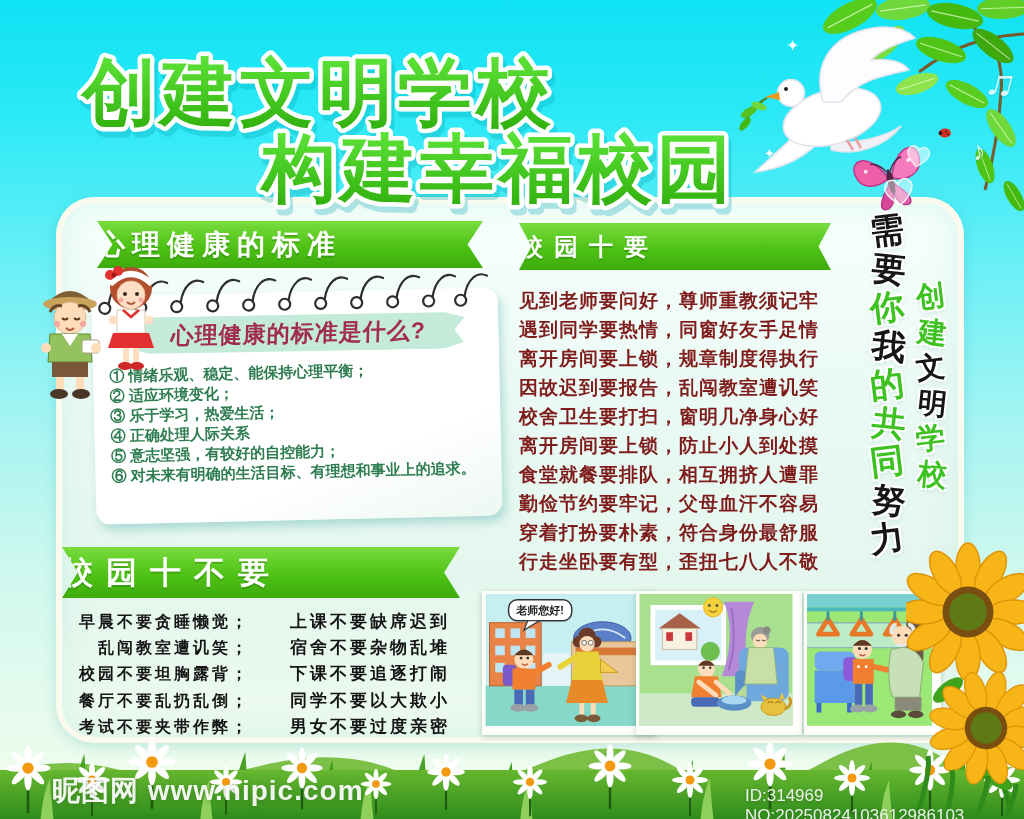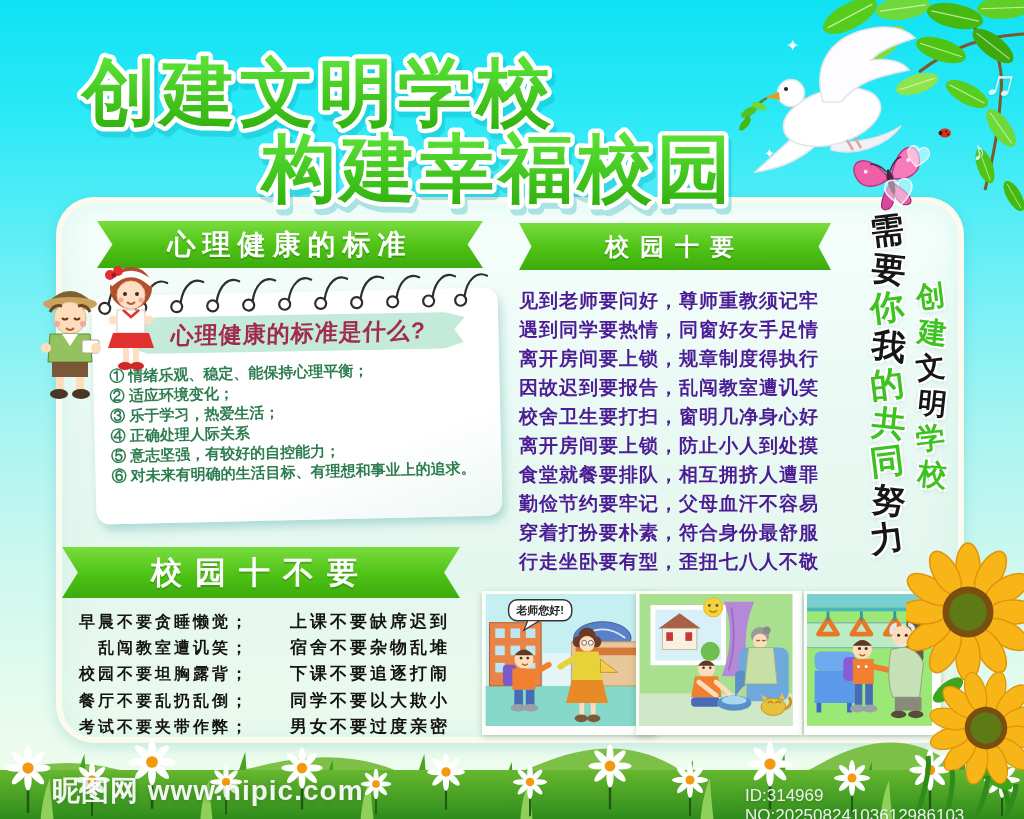--- a/index.html
+++ b/index.html
@@ -14,21 +14,21 @@
          background:linear-gradient(180deg,#F7FFFC 0%,#E9F9F3 40%,#E4F7EE 70%,#EDFAEE 100%);
          box-shadow:0 4px 14px rgba(0,140,150,.18), inset 0 0 30px rgba(190,240,230,.5);}
   
   .title{position:absolute;z-index:2;filter:drop-shadow(3px 6px 0 rgba(0,160,175,.28));}
   .t1{left:74px;top:32px;}
   .t2{left:254px;top:108px;}
   .title text{font-family:"Liberation Sans",sans-serif;font-weight:bold;font-size:74px;
               letter-spacing:5px;stroke:#ffffff;stroke-width:9px;paint-order:stroke;
               stroke-linejoin:round;}
   
-  .ribbon{position:absolute;z-index:3;display:flex;align-items:center;justify-content:center;
+  .ribbon{position:absolute;z-index:3;display:flex;align-items:center;justify-content:flex-start;
           background:linear-gradient(180deg,#79DC3E 0%,#4EC215 55%,#3CAB0D 100%);
           color:#fff;font-weight:bold;text-shadow:0 2px 0 rgba(30,110,0,.35);
           clip-path:polygon(0 0,100% 0,96% 50%,100% 100%,0 100%,4% 50%);}
   .r1{left:97px;top:221px;width:386px;height:47px;font-size:28px;letter-spacing:7px;}
   .r2{left:519px;top:223px;width:312px;height:47px;font-size:24px;letter-spacing:11px;}
   .r3{left:62px;top:547px;width:398px;height:51px;font-size:31px;letter-spacing:13px;}
   
   .card{position:absolute;left:94px;top:292px;width:406px;height:228px;z-index:3;
         background:linear-gradient(160deg,#FFFFFF 70%,#EDF7F2 100%);border-radius:14px;
         box-shadow:3px 6px 10px rgba(0,130,130,.25);transform:rotate(-1.3deg);}
@@ -38,21 +38,21 @@
         clip-path:polygon(2% 12%,6% 0,94% 4%,100% 18%,97% 50%,100% 84%,94% 100%,5% 96%,0 82%,3% 50%);}
   .card-banner span{font-size:23px;font-weight:bold;color:#A12C50;letter-spacing:1px;}
   .mh-list{position:absolute;left:16px;top:70px;width:376px;color:#2E7D50;font-weight:bold;
            font-size:15px;line-height:20px;}
   
   .kid{position:absolute;z-index:4;}
   .kid-boy{left:26px;top:282px;}
   .kid-girl{left:90px;top:262px;}
   
   .musts{position:absolute;left:519px;top:286px;width:330px;z-index:3;font-size:19px;
-         font-weight:bold;color:#4c1d95;line-height:29px;letter-spacing:1px;white-space:nowrap;}
+         font-weight:bold;color:#7f1d1d;line-height:29px;letter-spacing:1px;white-space:nowrap;}
   
   .donts{position:absolute;top:609px;z-index:3;font-weight:bold;color:#141414;
          line-height:26.2px;white-space:nowrap;}
   .dl{left:79px;font-size:16px;letter-spacing:3px;text-align:right;}
   .dr{left:290px;font-size:17px;letter-spacing:3px;}
   
   .cal{position:absolute;z-index:3;display:flex;flex-direction:column;align-items:center;
        font-family:"DejaVu Serif",serif;font-weight:bold;}
   .cal span{text-shadow:-2px -2px 0 #fff,2px -2px 0 #fff,-2px 2px 0 #fff,2px 2px 0 #fff,
             0 2px 5px rgba(120,180,180,.5);}

